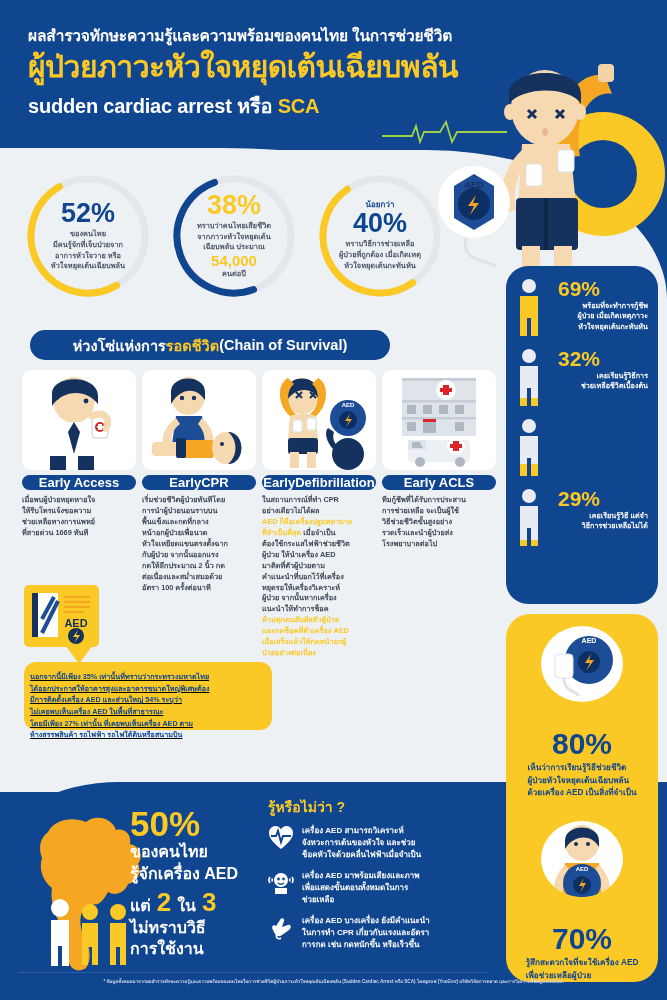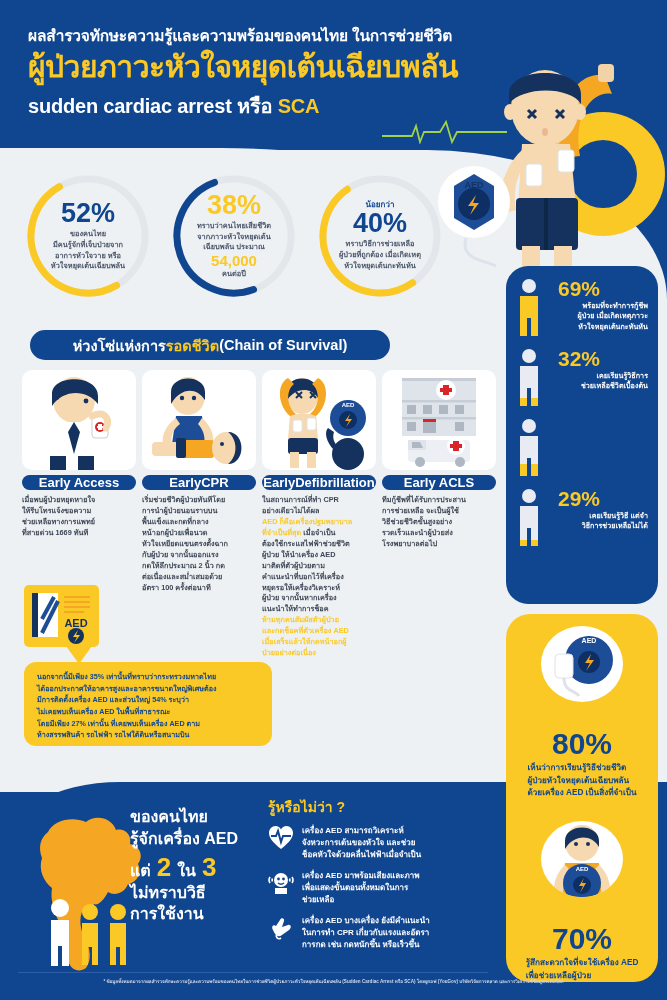--- a/index.html
+++ b/index.html
@@ -73,22 +73,22 @@
   .card-pill span { color:#ffffff; font-size:13px; font-weight:700; }
   .card-body { margin-top:5px; color:#3c4654; font-size:7.3px; font-weight:600; line-height:1.5; white-space:pre-line; }
   .card-body .hl { color:#fbc926; }
   .chev { position:absolute; width:16px; height:34px; }
 
   
   .aed-box { position:absolute; left:24px; top:585px; width:75px; height:62px; background:#fbc926;
       border-radius:5px; z-index:28; }
 
   .yellow-note {
-    position:absolute; left:24px; top:662px; width:248px; height:84px;
-    background:#fbc926; border-radius:12px; padding:9px 13px; z-index:28;
+    position:absolute; left:24px; top:662px; width:248px; height:68px;
+    background:#fbc926; border-radius:12px; padding:9px 6px; z-index:28;text-decoration:underline;
   }
   .yellow-note p { color:#10458f; font-size:7.2px; font-weight:700; line-height:1.62; white-space:pre-line; }
   .note-tail { position:absolute; left:66px; top:646px; width:0;height:0;
       border-left:13px solid transparent; border-right:13px solid transparent;
       border-top:18px solid #fbc926; z-index:27; }
 
   
   .rpanel {
     position:absolute; left:506px; top:266px; width:152px; height:338px;
     background:#10458f; border-radius:22px; padding:12px 10px 10px 10px; z-index:30;
@@ -552,20 +552,21 @@
         <rect x="72" y="145" width="6" height="20" fill="#fbc926"></rect>
         <circle cx="98" cy="112" r="8" fill="#fbc926"></circle>
         <path d="M90 123 h16 v24 h-16 z" fill="#fbc926"></path>
         <rect x="90" y="145" width="6" height="20" fill="#fbc926"></rect>
         <rect x="100" y="145" width="6" height="20" fill="#fbc926"></rect>
       </g>
     </svg>
   </div>
 
   <div class="fifty">
+    <div class="f-big">50%</div>
     <div class="f-w">ของคนไทย</div>
     <div class="f-w">รู้จักเครื่อง AED</div>
     <div class="f-row" style="margin-top:5px">
       <span class="f-w">แต่</span>
       <span class="f-num">2</span>
       <span class="f-w">ใน</span>
       <span class="f-num">3</span>
     </div>
     <div class="f-w">ไม่ทราบวิธี</div>
     <div class="f-w">การใช้งาน</div>

